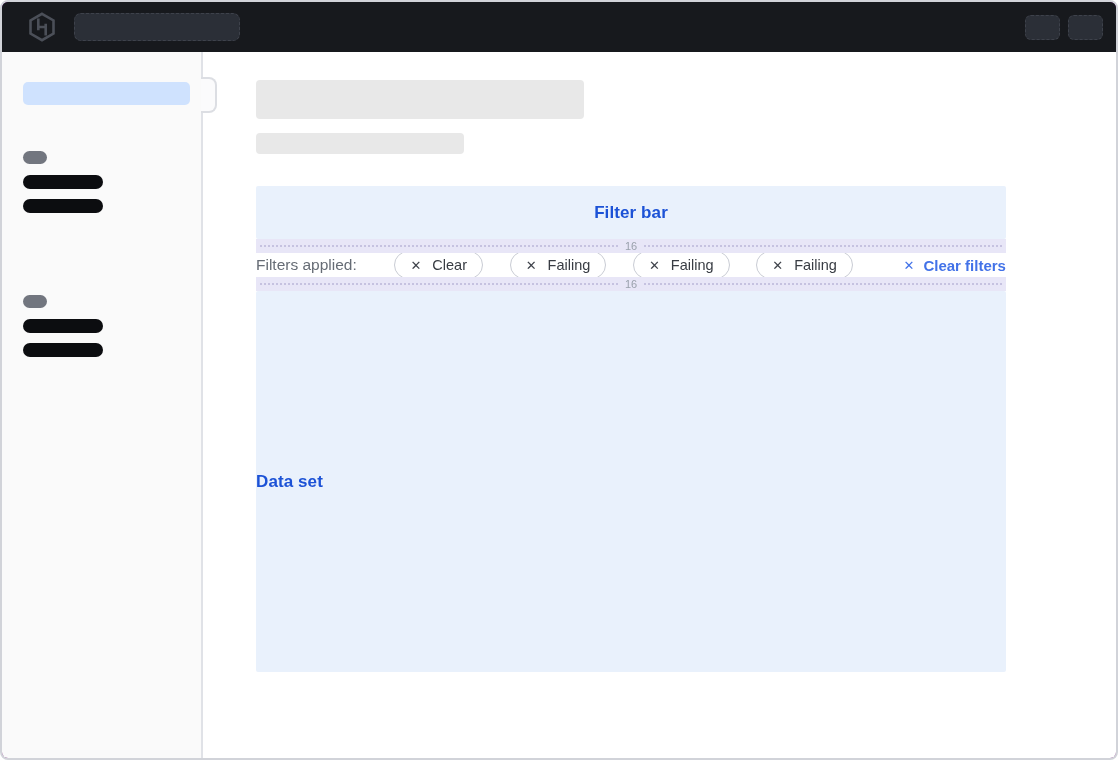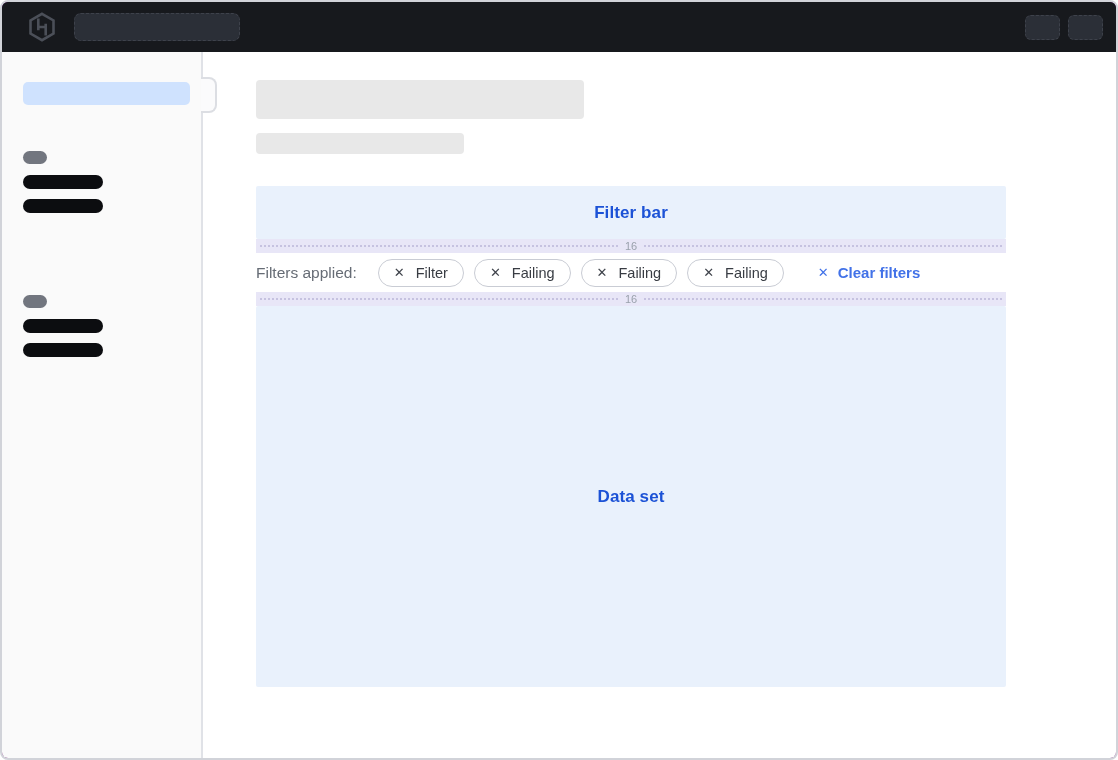--- a/index.html
+++ b/index.html
@@ -33,28 +33,28 @@
   .h-skel2 { position:absolute; left:53px; top:81px; width:208px; height:21px; background:#e8e8e8; border-radius:4px; }
 
   .stack { position:absolute; left:53px; top:134px; width:750px; }
   .filter-bar { height:53px; background:#e9f1fc; display:flex; align-items:center; justify-content:center; border-radius:2px; }
   .zone-title { color:#1c52d6; font-weight:bold; font-size:17px; letter-spacing:0.1px; }
 
   .spacer-strip { height:14px; background:#e8e6f7; position:relative; }
   .dotline { position:absolute; left:4px; right:4px; top:50%; height:0; border-top:2px dotted #c6c2e0; margin-top:-1px; }
   .spacer-label { position:absolute; left:50%; top:50%; transform:translate(-50%,-50%); background:#e8e6f7; padding:0 6px; font-size:11px; color:#9aa1ac; line-height:1; }
 
-  .filters-row { height:39px; display:flex; align-items:center; background:#ffffff; }
+  .filters-row { height:24px; display:flex; align-items:center; background:#ffffff;justify-content:space-between; }
   .filters-label { color:#666c75; font-size:15.5px; margin-right:21px; white-space:nowrap; }
   .pill { display:inline-flex; align-items:center; gap:11px; height:28px; padding:0 15px; border:1.5px solid #c9ccd4; border-radius:15px; background:#ffffff; color:#383c43; font-size:14.5px; margin-right:10px; box-sizing:border-box; cursor:pointer; white-space:nowrap; }
   .pill-x { font-size:13px; color:#3f434b; line-height:1; }
   .clear-link { display:inline-flex; align-items:center; gap:9px; color:#4272e8; font-weight:600; font-size:15px; margin-left:24px; cursor:pointer; white-space:nowrap; }
   .clear-x { font-size:13px; font-weight:400; }
 
-  .data-set { height:381px; background:#e9f1fc; display:flex; align-items:center; justify-content:center; border-radius:2px; }
+  .data-set { height:381px; background:#e9f1fc; display:flex; align-items:center; justify-content:flex-start; border-radius:2px; }
 </style>
 </head>
 <body>
 
 <div class="page">
   <div class="window">
 
     <div class="topbar">
       <div class="logo-wrap">
         <svg width="30" height="30" viewBox="0 0 30 30">
@@ -94,21 +94,21 @@
           <div class="spacer-strip">
             <div class="dotline"></div>
             <span class="spacer-label">16</span>
           </div>
 
           <div class="filters-row">
             <span class="filters-label">Filters applied:</span>
 
             <span class="pill">
               <span class="pill-x">✕</span>
-              <span>Filter</span>
+              <span>Clear</span>
             </span>
 
             <span class="pill">
               <span class="pill-x">✕</span>
               <span>Failing</span>
             </span>
 
             <span class="pill">
               <span class="pill-x">✕</span>
               <span>Failing</span>

